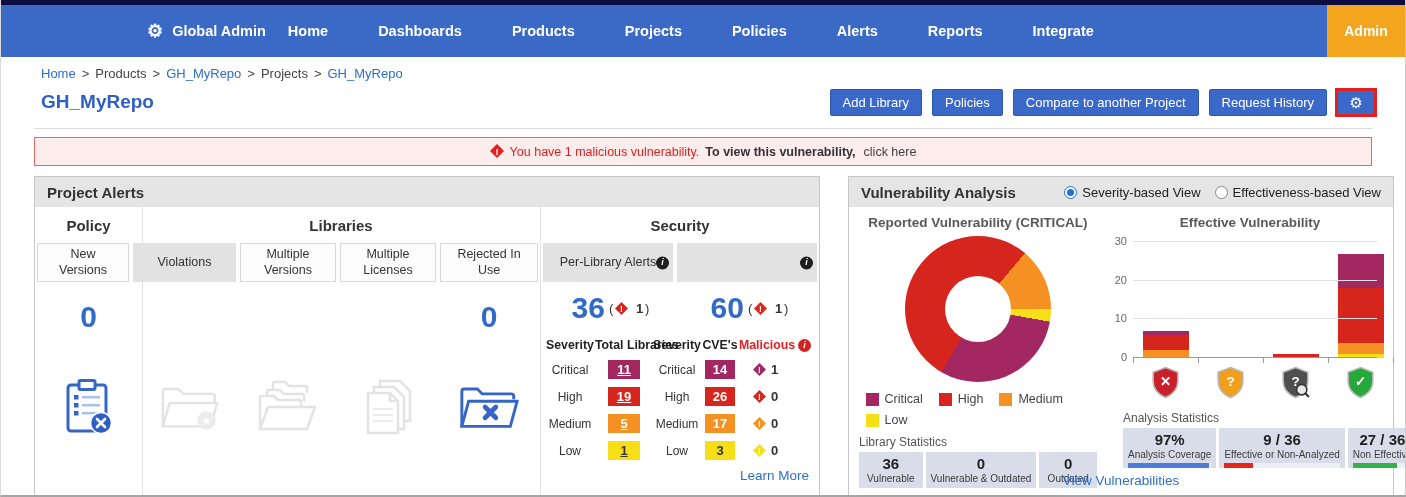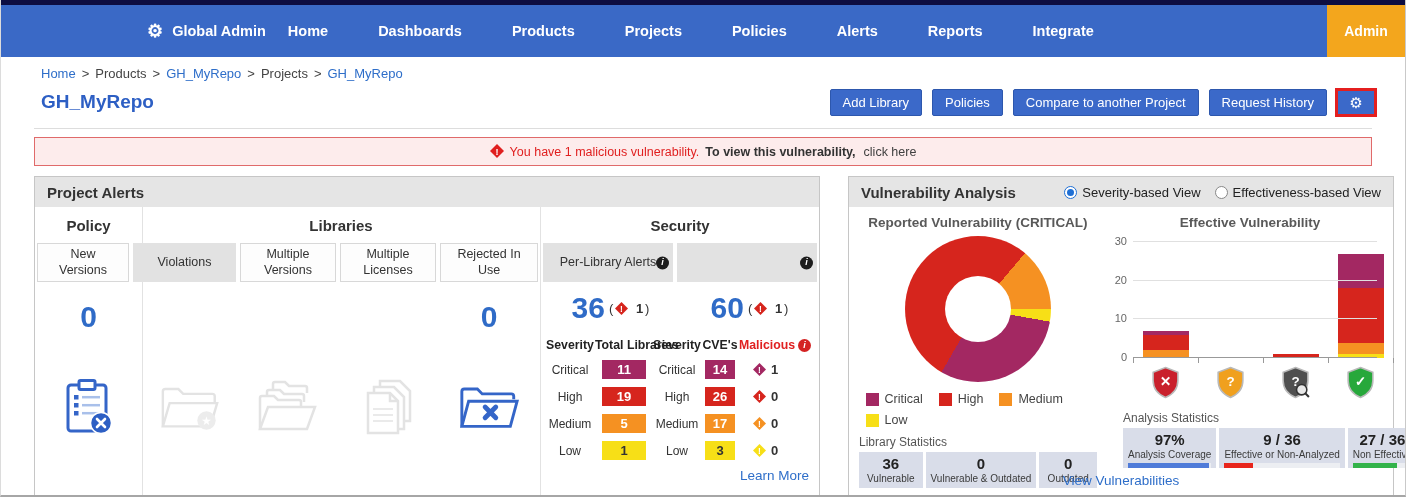--- a/index.html
+++ b/index.html
@@ -72,21 +72,21 @@
   .bignum-wrap{flex:1;display:flex;align-items:center;justify-content:center;gap:4px;}
   .paren{font-size:13px;color:#333;display:inline-flex;align-items:center;gap:2px;}
   .sev-grid{display:grid;grid-template-columns:50px 58px 48px 38px 80px;align-items:center;
             padding-left:4px;}
   .sev-hrow{height:22px;font-size:12.3px;font-weight:700;color:#222;}
   .sev-hrow .red-h{color:#e02020;display:flex;align-items:center;gap:3px;}
   .sev-row{height:27px;font-size:12px;color:#333;}
   .sev-name{text-align:center;}
   .badge{height:19px;display:flex;align-items:center;justify-content:center;font-size:13px;
          font-weight:bold;}
-  .badge.lib{width:44px;margin:0 auto;}
+  .badge.lib{width:32px;margin:0 auto;text-decoration:underline;}
   .badge.cve{width:30px;margin:0 auto;}
   .mal-cell{display:flex;align-items:center;gap:5px;padding-left:14px;font-size:13px;}
   .learn{margin-top:4px;text-align:right;padding-right:10px;color:#2e6ec9;font-size:13.5px;cursor:pointer;}
   
   .va-hd{justify-content:space-between;}
   .radios{display:flex;align-items:center;gap:14px;font-weight:normal;}
   .radio-wrap{display:flex;align-items:center;gap:5px;font-size:13px;color:#222;cursor:pointer;}
   .radio{width:13px;height:13px;border:1px solid #888;border-radius:50%;display:inline-block;
          position:relative;background:#fff;box-sizing:border-box;}
   .radio.on{border-color:#1f6fd4;}

